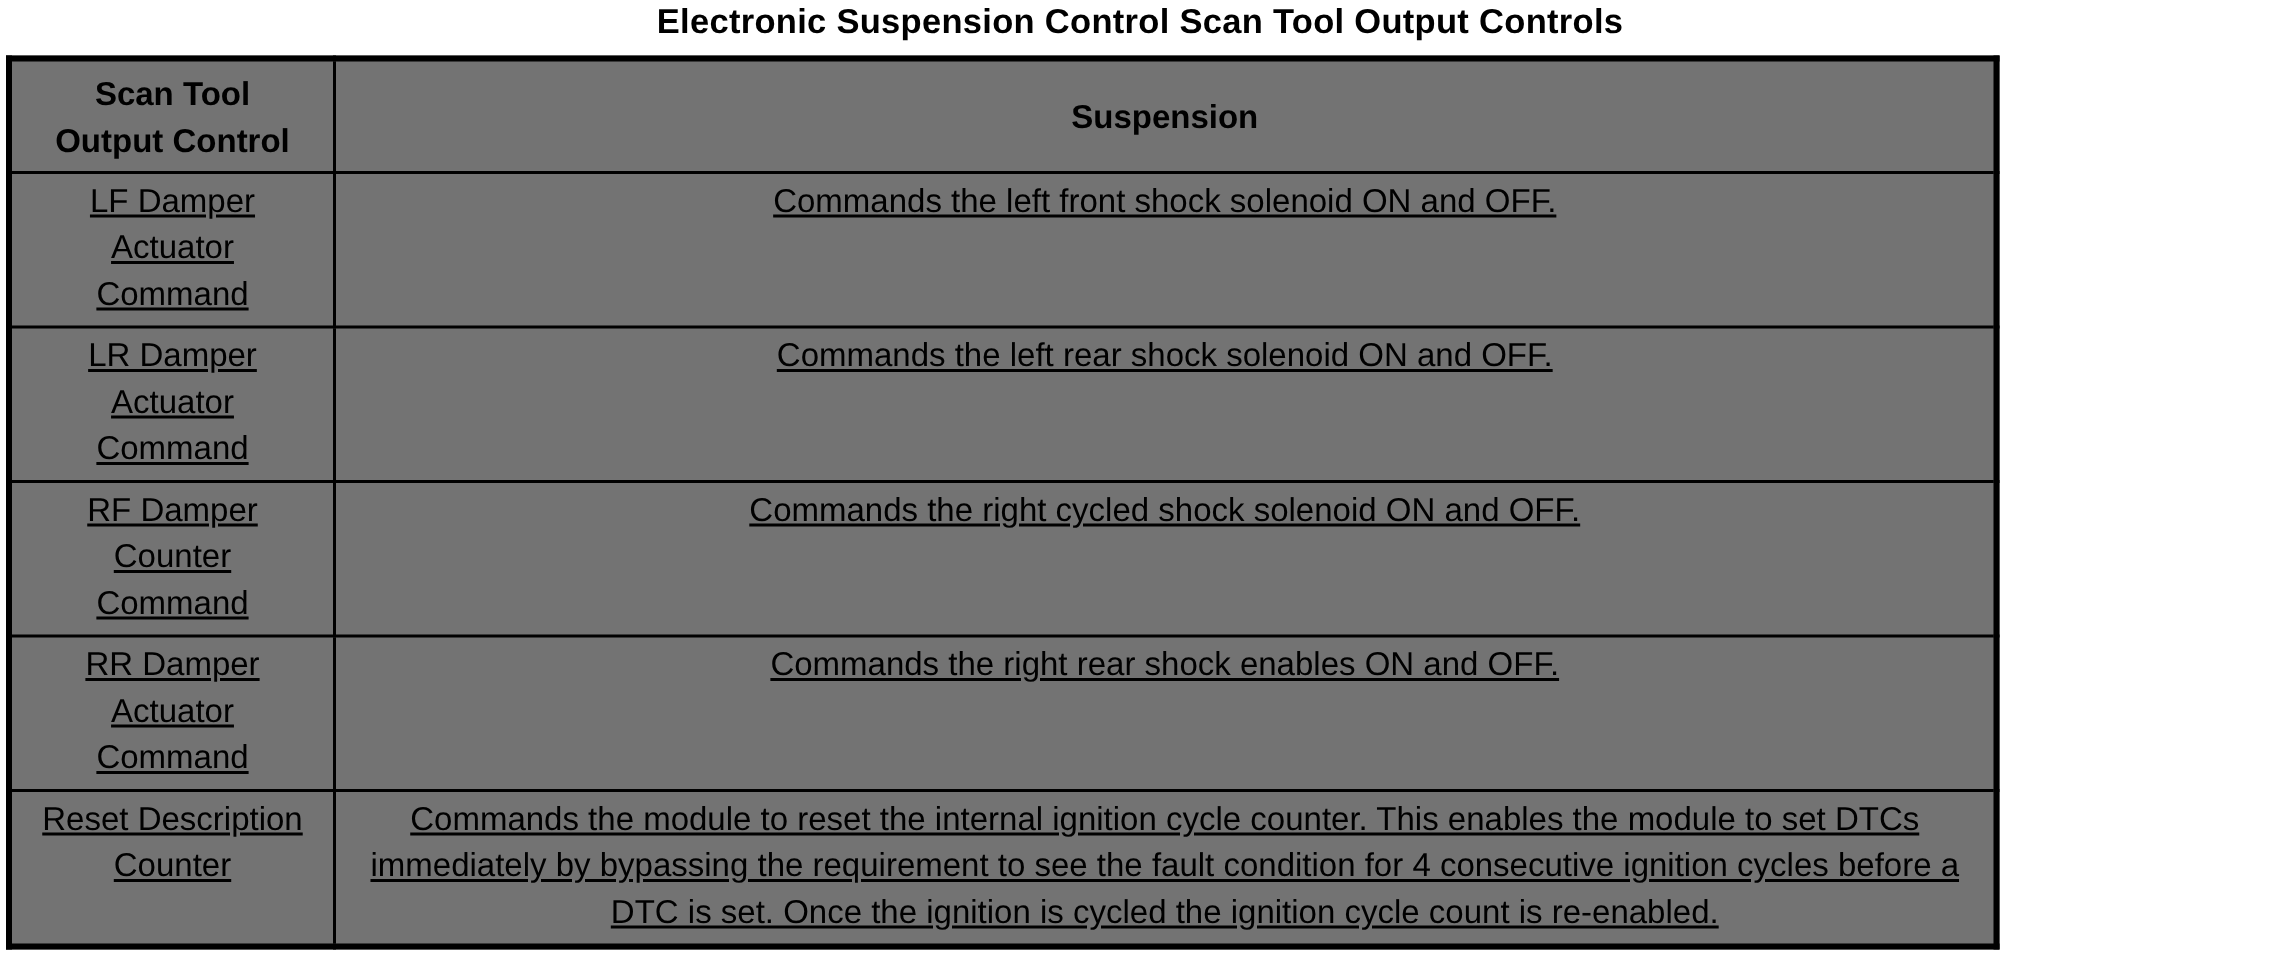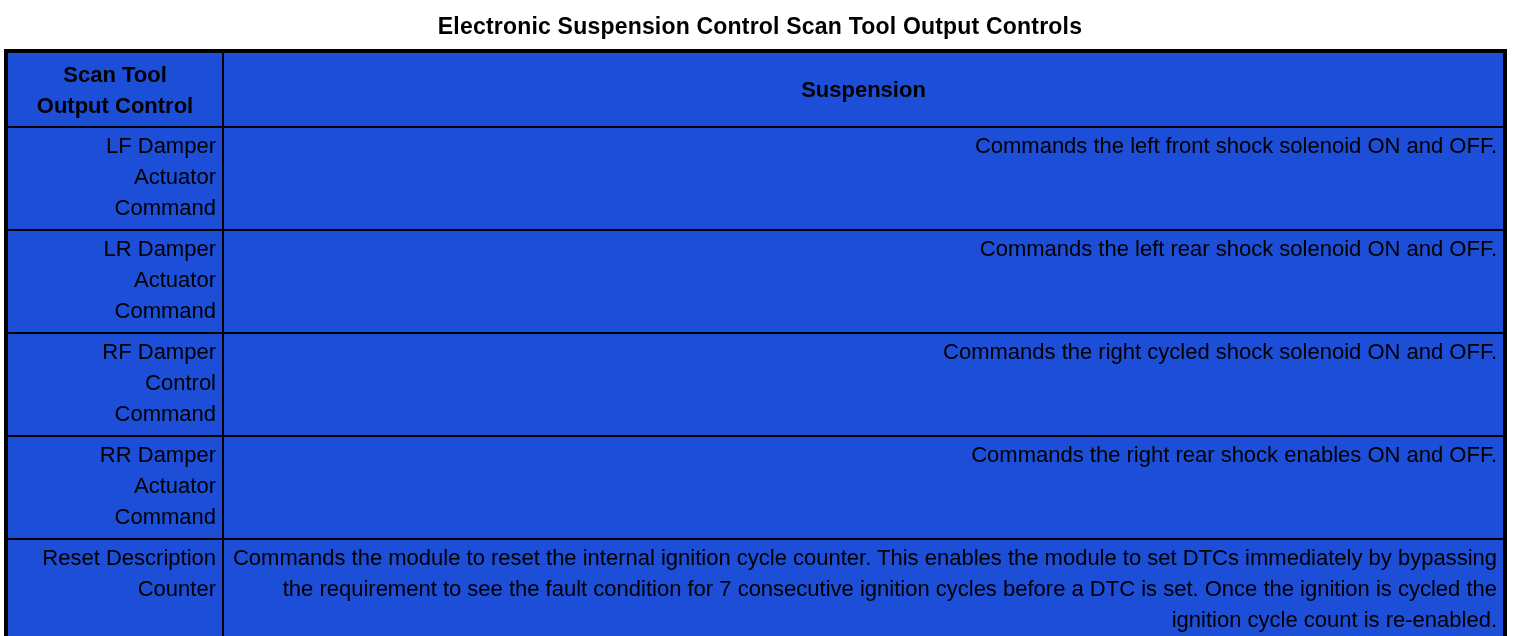--- a/index.html
+++ b/index.html
@@ -10,54 +10,55 @@
     font-family: "Liberation Sans", sans-serif;
   }
   .page {
     position: relative;
     width: 1520px;
     height: 636px;
     background: #ffffff;
     overflow: hidden;
   }
   .title {
-    padding-top: 12px;
+    padding-top: 0;
     text-align: center;
     font-size: 23px;
     line-height: 28px;
     font-weight: bold;
     letter-spacing: 0.2px;
   }
   table.controls {
     border-collapse: collapse;
     table-layout: fixed;
-    width: 1503px;
+    width: 1329px;
     margin: 9px 0 0 4px;
     border: 4px solid #000000;
-    background: #1d4ed8;
+    background: #737373;
   }
   col.col-control { width: 217px; }
   th, td {
     border: 2px solid #000000;
     font-size: 22px;
     line-height: 31px;
     padding: 2px 6px;
     white-space: pre-line;
     overflow: hidden;
   }
   th {
     font-weight: bold;
     text-align: center;
     vertical-align: middle;
     height: 69px;
   }
   td {
     font-weight: normal;
-    text-align: right;
+    text-align: center;
     vertical-align: top;
+    text-decoration: underline;
   }
   tr.data-row { height: 103px; }
   tr.data-row-last { height: 104px; }
 </style>
 </head>
 <body>
 
 <div class="page">
 
   <div class="title">Electronic Suspension Control Scan Tool Output Controls</div>
@@ -82,31 +83,31 @@
         <td>Commands the left front shock solenoid ON and OFF.</td>
       </tr>
       <tr class="data-row">
         <td>LR Damper
 Actuator
 Command</td>
         <td>Commands the left rear shock solenoid ON and OFF.</td>
       </tr>
       <tr class="data-row">
         <td>RF Damper
-Control
+Counter
 Command</td>
         <td>Commands the right cycled shock solenoid ON and OFF.</td>
       </tr>
       <tr class="data-row">
         <td>RR Damper
 Actuator
 Command</td>
         <td>Commands the right rear shock enables ON and OFF.</td>
       </tr>
       <tr class="data-row data-row-last">
         <td>Reset Description
 Counter</td>
-        <td>Commands the module to reset the internal ignition cycle counter. This enables the module to set DTCs immediately by bypassing the requirement to see the fault condition for 7 consecutive ignition cycles before a DTC is set. Once the ignition is cycled the ignition cycle count is re-enabled.</td>
+        <td>Commands the module to reset the internal ignition cycle counter. This enables the module to set DTCs immediately by bypassing the requirement to see the fault condition for 4 consecutive ignition cycles before a DTC is set. Once the ignition is cycled the ignition cycle count is re-enabled.</td>
       </tr>
     </tbody>
   </table>
 
 </div>
 
 </body></html>

